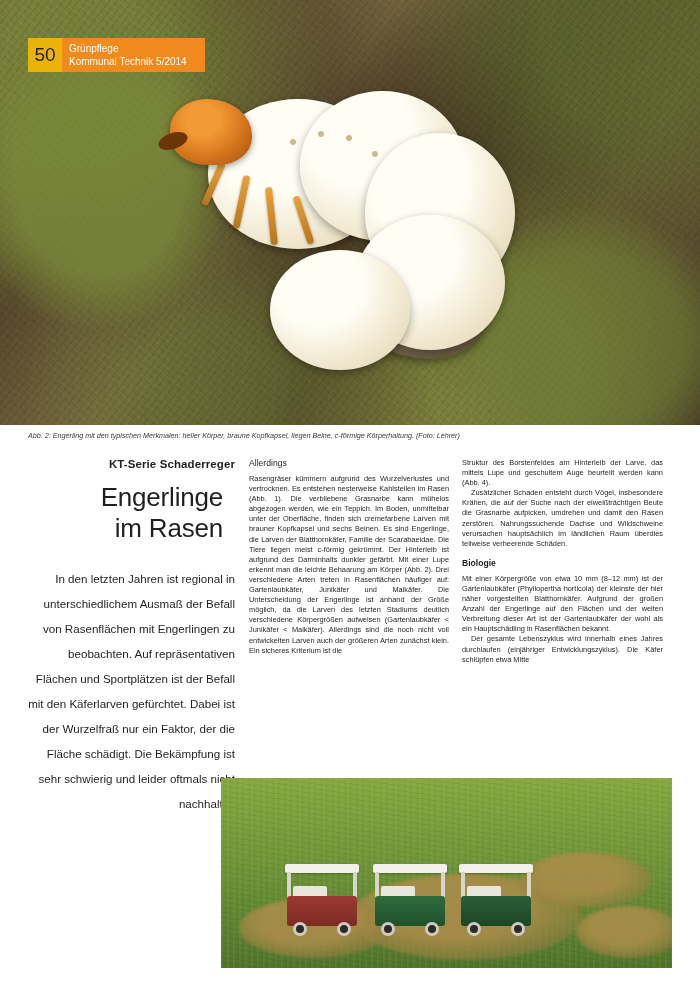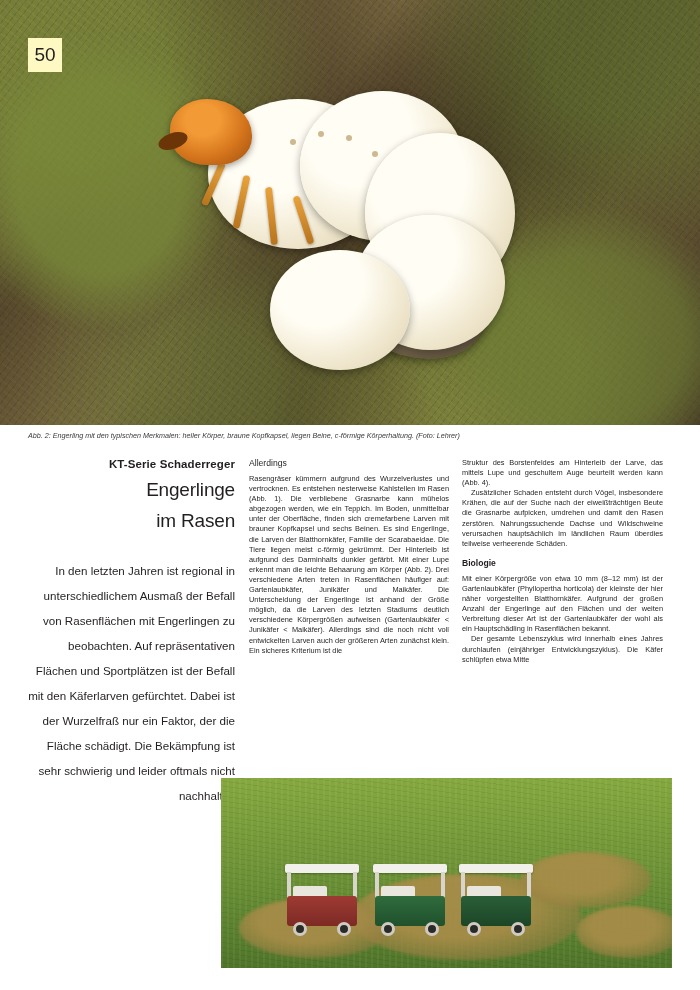--- a/index.html
+++ b/index.html
@@ -113,21 +113,21 @@
   
   .pagebar {
     position: absolute;
     left: 28px; top: 38px;
     display: flex; align-items: stretch;
     height: 34px;
     z-index: 5;
   }
   .pagenum {
     width: 34px;
-    background: #fef9c3;
+    background: #eab308;
     color: #231f20;
     font-size: 19px;
     display: flex; align-items: center; justify-content: center;
     font-family: "Liberation Sans", sans-serif;
   }
   .pagelabels {
     background: #f08a1c;
     color: #ffffff;
     padding: 2px 8px 2px 7px;
     display: flex; flex-direction: column; justify-content: center;
@@ -167,24 +167,24 @@
     position: absolute; left: 0; top: 0; width: 207px;
   }
   .kicker {
     font-size: 11.5px;
     font-weight: bold;
     text-align: right;
     margin: 0 0 4px 0;
     letter-spacing: 0.1px;
   }
   .headline {
-    font-size: 19px;
+    font-size: 26px;
     line-height: 31px;
     text-align: right;
-    margin: 0;
+    margin: 12px;
     font-weight: normal;
     letter-spacing: -0.2px;
   }
   .standfirst {
     margin: 22px 0 0 0;
     font-size: 11.6px;
     line-height: 25px;
     text-align: right;
   }
   .fig1cap {
@@ -306,20 +306,24 @@
     <div class="grub-jaw"></div>
     <div class="spot" style="left:140px; top:64px;"></div>
     <div class="spot" style="left:168px; top:56px;"></div>
     <div class="spot" style="left:196px; top:60px;"></div>
     <div class="spot" style="left:222px; top:76px;"></div>
   </div>
 </div>
 
 <div class="pagebar">
   <div class="pagenum">50</div>
+  <div class="pagelabels">
+    <div class="l1">Grünpflege</div>
+    <div class="l2">Kommunal Technik 5/2014</div>
+  </div>
 </div>
 
 <div class="hero-strip"></div>
 <div class="capbar">
   <div class="captext">Abb. 2: Engerling mit den typischen Merkmalen: heller Körper, braune Kopfkapsel, liegen Beine, c-förmige Körperhaltung. (Foto: Lehrer)</div>
 </div>
 
 <div class="article">
 
   <div class="col-left">

